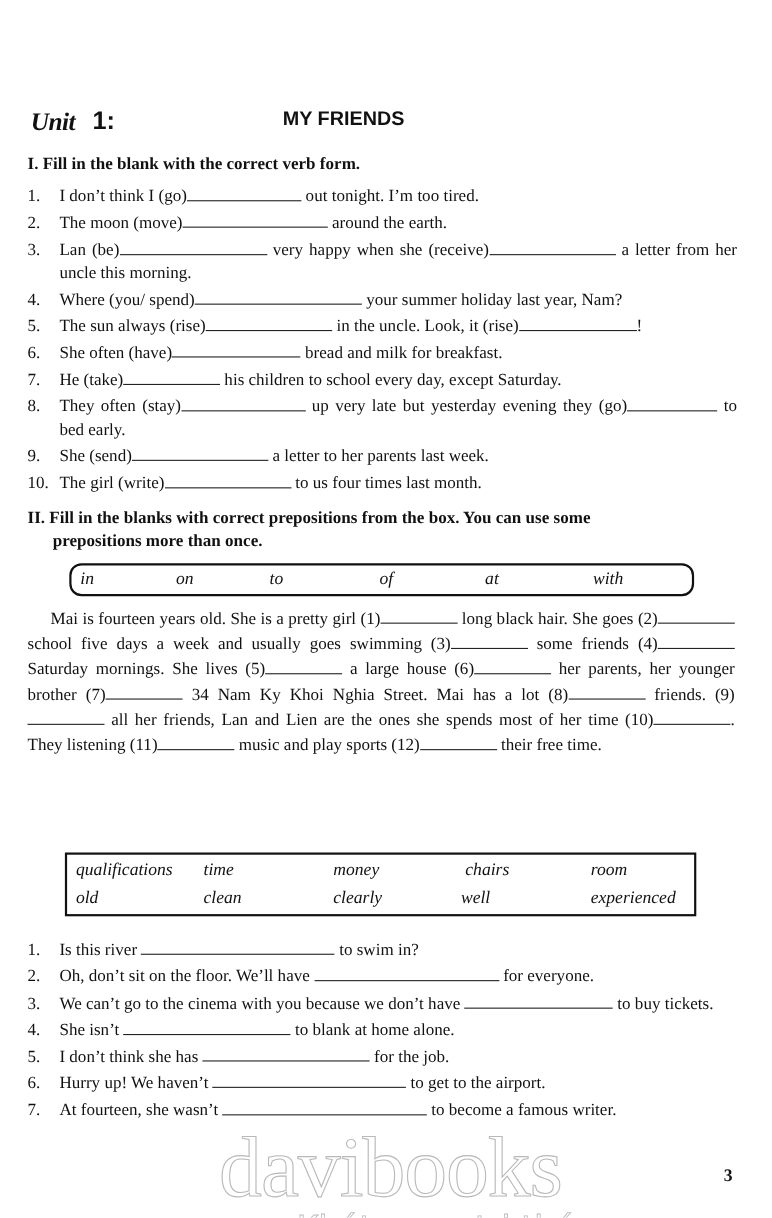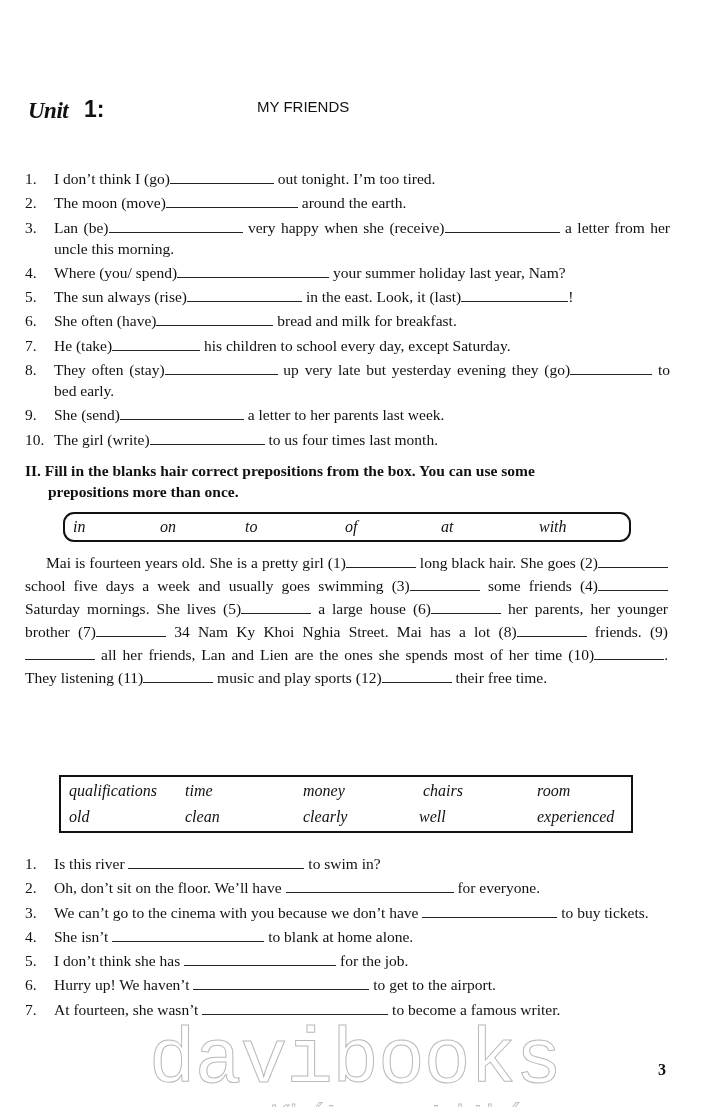--- a/index.html
+++ b/index.html
@@ -6,21 +6,21 @@
   body { width: 702px; height: 1107px; position: relative; overflow: hidden;
          font-family: "Liberation Serif", "DejaVu Serif", serif; color: #111; }
   .page { position: absolute; left: 0; top: 0; width: 702px; height: 826px; margin-top: 36px; }
 
   .title-row { position: absolute; top: 60px; left: 28px; width: 650px; height: 34px; }
   .unit-word { position: absolute; left: 0; top: 2px; font-family: "Liberation Serif", serif;
                font-style: italic; font-weight: bold; font-size: 23px; letter-spacing: -0.5px; }
   .unit-num { position: absolute; left: 56px; top: 0; font-family: "Liberation Sans", sans-serif;
               font-weight: bold; font-size: 23px; }
   .unit-title { position: absolute; left: 229px; top: 2px; font-family: "Liberation Sans", sans-serif;
-                font-weight: normal; font-size: 15px; }
+                font-weight: bold; font-size: 18px; }
 
   .sec-heading { position: absolute; left: 25px; width: 645px; font-weight: bold; font-size: 15.5px;
                  line-height: 21px; text-align: justify; }
   .sec-heading .cont { padding-left: 23px; }
   .sec-heading .em { font-style: italic; }
 
   .ol { position: absolute; left: 25px; width: 645px; margin: 0; padding: 0; list-style: none; }
   .li { position: relative; font-size: 15.5px; line-height: 21px; padding-left: 29px; margin-bottom: 3.3px;
         text-align: justify; }
   .li .num { position: absolute; left: 0; top: 0; }
@@ -28,52 +28,53 @@
 
   .box { position: absolute; border: 2px solid #111; box-sizing: border-box; }
   .box .w { position: absolute; font-style: italic; font-size: 16px; }
 
   .para { position: absolute; left: 25px; width: 643px; font-size: 15.5px; line-height: 23px;
           text-align: justify; text-indent: 21px; margin: 0; }
 
   .page-num { position: absolute; left: 658px; top: 1025px; font-weight: bold; font-size: 16px; }
 
   .watermark { position: absolute; left: 145px; top: 985px; width: 420px; text-align: center;
-               font-family: Liberation Mono, monospace; font-size: 78px; color: transparent;
+               font-family: Liberation Serif, serif; font-size: 78px; color: transparent;
                -webkit-text-stroke: 1px #b9b9b9; letter-spacing: -1px; line-height: 80px; }
   .watermark-sub { position: absolute; left: 240px; top: 1063px; width: 330px; text-align: center;
                    font-family: "DejaVu Sans", sans-serif; font-size: 30px; color: transparent;
                    -webkit-text-stroke: 0.8px #b9b9b9; line-height: 36px; }
 </style>
 </head>
 <body>
 
 <div class="page">
 
   <div class="title-row">
     <span class="unit-word">Unit</span>
     <span class="unit-num">1:</span>
     <span class="unit-title">MY FRIENDS</span>
   </div>
 
+  <div class="sec-heading" style="top:103px;">I. Fill in the blank with the correct verb form.</div>
   <div class="ol" id="s1list" style="top:132px;">
       <div class="li"><span class="num">1.</span><span>I don’t think I (go)</span><span class="blank" style="width: 104px;"></span><span> out tonight. I’m too tired.</span></div>
       <div class="li"><span class="num">2.</span><span>The moon (move)</span><span class="blank" style="width: 132px;"></span><span> around the earth.</span></div>
       <div class="li"><span class="num">3.</span><span>Lan (be)</span><span class="blank" style="width: 134px;"></span><span> very happy when she (receive)</span><span class="blank" style="width: 115px;"></span><span> a letter from her uncle this morning.</span></div>
       <div class="li"><span class="num">4.</span><span>Where (you/ spend)</span><span class="blank" style="width: 152px;"></span><span> your summer holiday last year, Nam?</span></div>
-      <div class="li"><span class="num">5.</span><span>The sun always (rise)</span><span class="blank" style="width: 115px;"></span><span> in the east. Look, it (last)</span><span class="blank" style="width: 107px;"></span><span>!</span></div>
+      <div class="li"><span class="num">5.</span><span>The sun always (rise)</span><span class="blank" style="width: 115px;"></span><span> in the uncle. Look, it (rise)</span><span class="blank" style="width: 107px;"></span><span>!</span></div>
       <div class="li"><span class="num">6.</span><span>She often (have)</span><span class="blank" style="width: 117px;"></span><span> bread and milk for breakfast.</span></div>
       <div class="li"><span class="num">7.</span><span>He (take)</span><span class="blank" style="width: 88px;"></span><span> his children to school every day, except Saturday.</span></div>
       <div class="li"><span class="num">8.</span><span>They often (stay)</span><span class="blank" style="width: 113px;"></span><span> up very late but yesterday evening they (go)</span><span class="blank" style="width: 82px;"></span><span> to bed early.</span></div>
       <div class="li"><span class="num">9.</span><span>She (send)</span><span class="blank" style="width: 124px;"></span><span> a letter to her parents last week.</span></div>
       <div class="li"><span class="num">10.</span><span>The girl (write)</span><span class="blank" style="width: 115px;"></span><span> to us four times last month.</span></div>
     </div>
 
   <div class="sec-heading" style="top:424px;">
-    <div>II. Fill in the blanks hair correct prepositions from the box. You can use some</div>
+    <div>II. Fill in the blanks with correct prepositions from the box. You can use some</div>
     <div class="cont">prepositions more than once.</div>
   </div>
   <div class="box" style="left:63px; top:476px; width:568px; height:30px;border-radius:11px;">
     <span class="w" style="left:8px; top:4px;">in</span>
     <span class="w" style="left:95px; top:4px;">on</span>
     <span class="w" style="left:180px; top:4px;">to</span>
     <span class="w" style="left:280px; top:4px;">of</span>
     <span class="w" style="left:376px; top:4px;">at</span>
     <span class="w" style="left:474px; top:4px;text-align:right;">with</span>
   </div>

